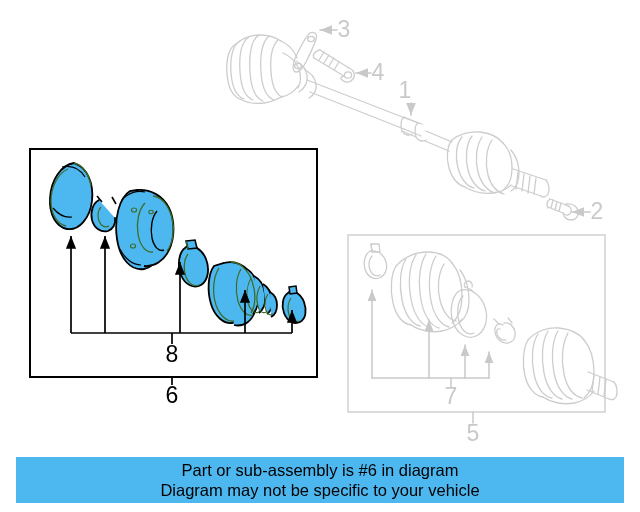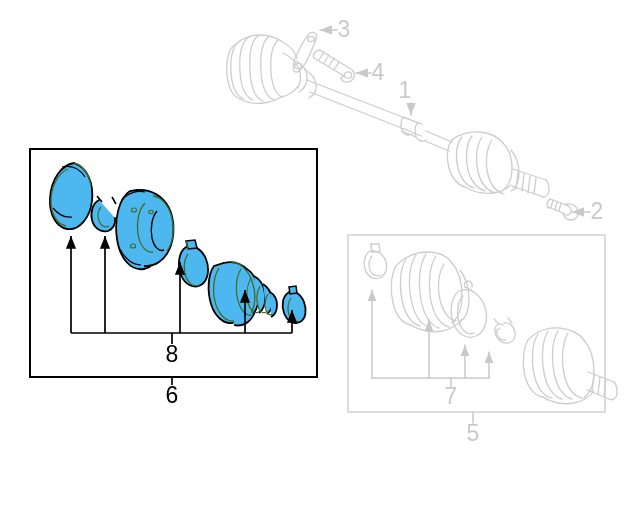--- a/index.html
+++ b/index.html
@@ -318,14 +318,18 @@
       <g stroke="#000000" stroke-width="1.7">
         <line x1="172" y1="377" x2="172" y2="385"></line>
       </g>
     </g>
 
     <text class="lbl" x="172" y="362" text-anchor="middle">8</text>
     <text class="lbl" x="172" y="403" text-anchor="middle">6</text>
 
   </svg>
 
+  <div class="banner">
+    <div class="banner-line">Part or sub-assembly is #6 in diagram</div>
+    <div class="banner-line">Diagram may not be specific to your vehicle</div>
+  </div>
 
 </div>
 
 </body></html>

